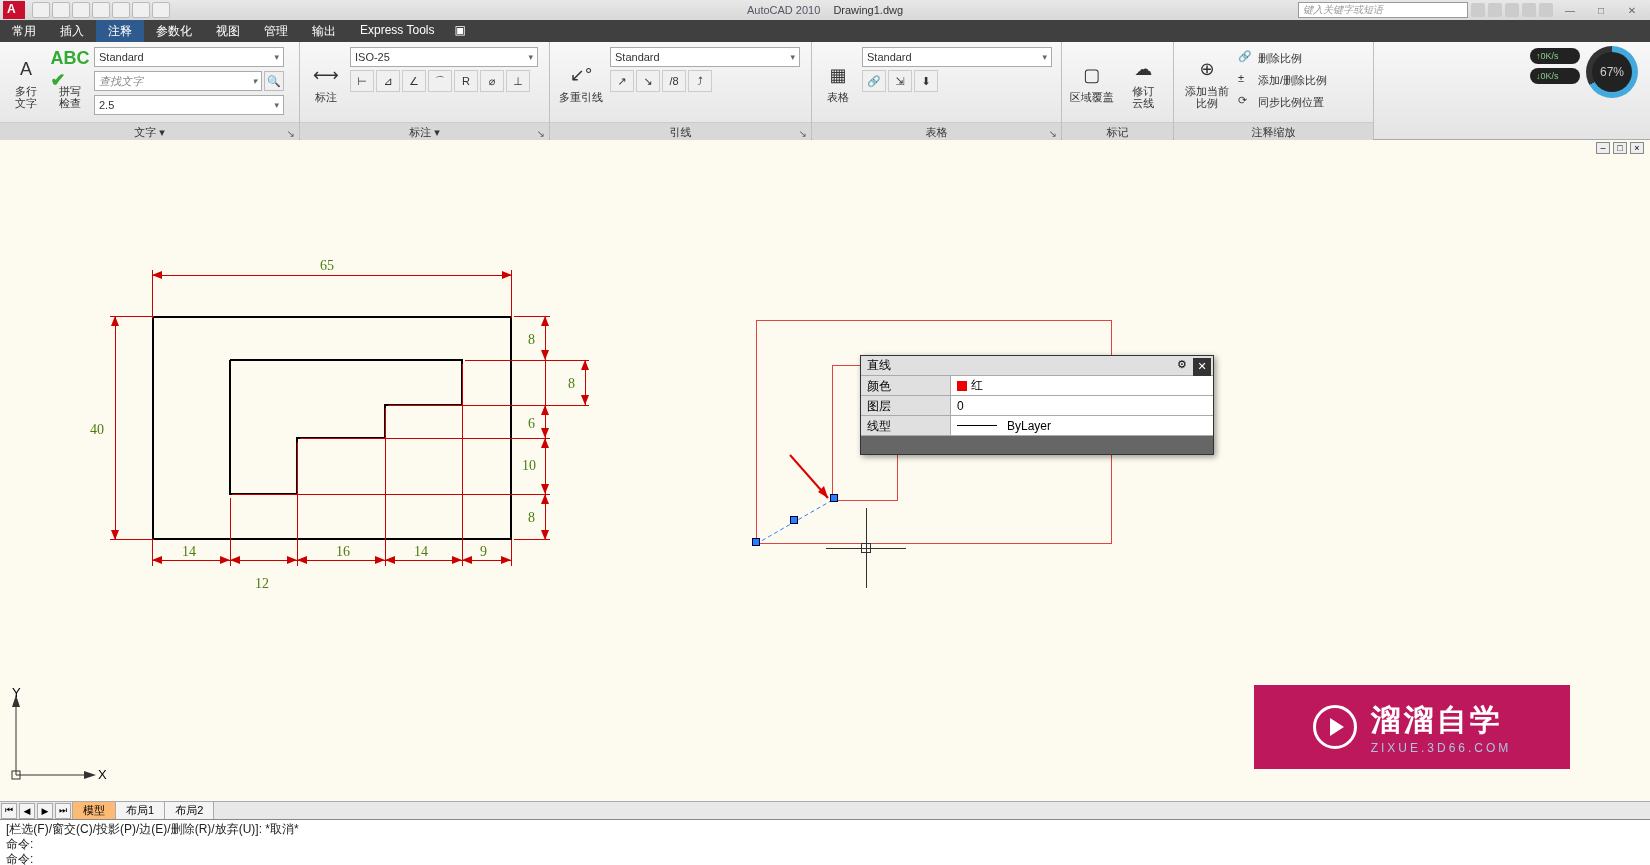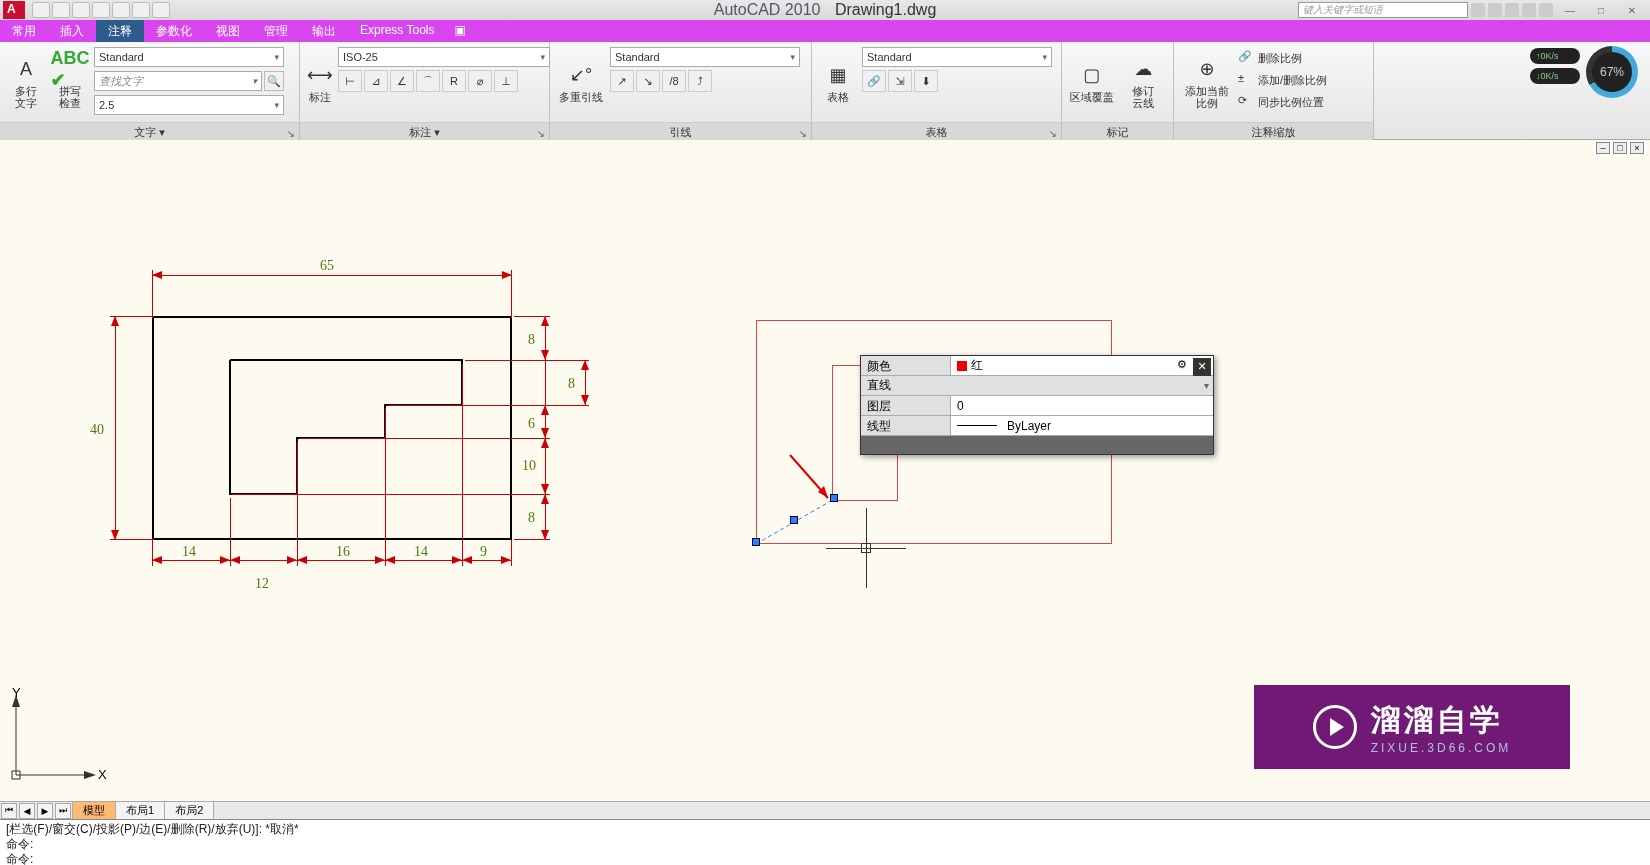--- a/index.html
+++ b/index.html
@@ -4,29 +4,29 @@
 <style>
 * { margin: 0; padding: 0; box-sizing: border-box; font-family: "Microsoft YaHei", Arial, sans-serif; }
 body { background: #fdfaf0; overflow: hidden; width: 1650px; height: 865px; position: relative; }
 
 
 .titlebar { height: 20px; background: linear-gradient(#e8e8e8,#d8d8d8); display: flex; align-items: center; position: relative; font-size: 11px; color: #333; }
 .titlebar .logo { width: 22px; height: 18px; background: #c8102e; margin: 0 3px; display: inline-block; position: relative; }
 .titlebar .logo:before { content:"A"; color:#fff; font-weight:bold; font-size:12px; position:absolute; left:4px; top:1px;}
 .titlebar .qat { display: flex; gap: 2px; margin-left: 4px; }
 .titlebar .qat .qbtn { width: 18px; height: 16px; background: #f0f0f0; border: 1px solid #bbb; border-radius:2px; }
-.titlebar .center { position: absolute; left: 50%; transform: translateX(-50%); color: #556; font-size: 16px; }
+.titlebar .center { position: absolute; left: 50%; transform: translateX(-50%); color: #556; font-size: 11px; }
 .titlebar .center .fname { color: #333; margin-left: 10px; }
 .titlebar .right-tools { position: absolute; right: 4px; display: flex; gap: 3px; align-items: center; }
 .titlebar .search-box { width: 170px; height: 16px; background: #fff; border: 1px solid #999; font-size: 10px; color: #999; padding: 0 4px; font-style: italic; }
 .titlebar .ricon { width: 14px; height: 14px; background: #ccc; border-radius:2px; }
 .titlebar .winctrl { width: 28px; height: 16px; display:flex; align-items:center; justify-content:center; color:#666; font-size:10px; }
 
 
-.ribbon-tabs { height: 22px; background: #d946ef; display: flex; align-items: stretch; font-size: 12px; }
+.ribbon-tabs { height: 22px; background: #404040; display: flex; align-items: stretch; font-size: 12px; }
 .ribbon-tabs .tab { padding: 3px 12px; color: #fff; cursor: pointer; }
 .ribbon-tabs .tab.active { background: #2e5a8e; }
 .ribbon-tabs .expand { padding: 3px 8px; color: #fff; }
 
 
 .ribbon { height: 98px; background: linear-gradient(#f8f8f8,#e4e4e4); display: flex; border-bottom: 1px solid #aaa; font-size: 11px; color: #333; }
 .ribbon .panel { border-right: 1px solid #c0c0c0; display: flex; flex-direction: column; position: relative; }
 .ribbon .panel .panel-body { flex: 1; display: flex; align-items: flex-start; padding: 4px 6px; gap: 4px; }
 .ribbon .panel .panel-title { height: 18px; background: #d8d8d8; text-align: center; font-size: 11px; line-height: 18px; border-top:1px solid #ccc; position:relative;}
 .ribbon .panel .panel-title .arrow { position:absolute; right:4px; top:2px; font-size:10px; color:#666;}
@@ -81,21 +81,21 @@
 
 .bottom-tabs { position:absolute; left:0; right:0; bottom:46px; height:18px; background:#e8e8e8; border-top:1px solid #aaa; display:flex; align-items:center; font-size:11px;}
 .bottom-tabs .navbtn { width:16px; height:16px; border:1px solid #aaa; margin:0 1px; display:flex; align-items:center; justify-content:center; font-size:9px; background:#f4f4f4;}
 .bottom-tabs .btab { padding:1px 10px; border:1px solid #aaa; background:#f4f4f4; margin-right:-1px; }
 .bottom-tabs .btab.active { background:#fdba74; }
 
 
 .cmdline { position:absolute; left:0; right:0; bottom:0; height:46px; background:#fff; border-top:1px solid #888; font-size:12px; font-family:"SimSun",monospace; padding:2px 6px; color:#222; line-height:15px;}
 
 
-.watermark { position:absolute; right:80px; bottom:32px; width:316px; height:84px; background:#701a75; color:#fff; display:flex; align-items:center; justify-content:center; gap:14px; padding:0 14px;}
+.watermark { position:absolute; right:80px; bottom:32px; width:316px; height:84px; background:#be185d; color:#fff; display:flex; align-items:center; justify-content:center; gap:14px; padding:0 14px;}
 .watermark .play { width:44px; height:44px; border:3px solid #fff; border-radius:50%; display:flex; align-items:center; justify-content:center;}
 .watermark .play:before { content:""; border-left:14px solid #fff; border-top:9px solid transparent; border-bottom:9px solid transparent; margin-left:4px;}
 .watermark .txt { display:flex; flex-direction:column; }
 .watermark .txt .big { font-size:30px; font-weight:bold; letter-spacing:3px;}
 .watermark .txt .small { font-size:12px; letter-spacing:3px; color:#a8c4e0;}
 
 
 .gauge { position:absolute; right:12px; top:46px; width:52px; height:52px; border-radius:50%; background:conic-gradient(#4ad 0 240deg,#333 240deg 360deg); display:flex; align-items:center; justify-content:center;}
 .gauge .inner { width:40px; height:40px; border-radius:50%; background:#222; color:#ccc; font-size:12px; display:flex; align-items:center; justify-content:center;}
 .net-ind { position:absolute; right:70px; top:48px; width:50px; display:flex; flex-direction:column; gap:4px;}
@@ -179,21 +179,21 @@
     <div class="panel-title"><span>文字</span> ▾<span class="arrow">↘</span></div>
   </div>
 
   <div class="panel" style="width:250px">
     <div class="panel-body">
       <div class="big-btn">
         <div class="icon">⟷</div>
         <div class="lbl">标注</div>
       </div>
       <div class="vcol">
-        <div class="field-row" style="width:212px">
+        <div class="field-row" style="width:188px">
             <div class="dd">ISO-25</div>
           </div>
         <div class="icon-row">
           <div class="sm">⊢</div>
           <div class="sm">⊿</div>
           <div class="sm">∠</div>
           <div class="sm">⌒</div>
           <div class="sm">R</div>
           <div class="sm">⌀</div>
           <div class="sm">⊥</div>
@@ -382,32 +382,32 @@
   </svg>
   <div class="grip" style="left:752px; top:398px;"></div>
   <div class="grip" style="left:790px; top:376px;"></div>
   <div class="grip" style="left:830px; top:354px;"></div>
 
   <div class="crosshair-h" style="left:826px; top:408px; width:80px;"></div>
   <div class="crosshair-v" style="left:866px; top:368px; height:80px;"></div>
   <div class="pickbox" style="left:861px; top:403px;"></div>
 
   <div class="props-popup">
+    <div class="prow header">
+      <div class="pval" style="background:#e0e0e0; position:relative;">
+        <span>直线</span>
+        <span style="position:absolute; right:4px; color:#666; font-size:10px;">▾</span>
+      </div>
+    </div>
     <div class="prow">
       <div class="plabel">颜色</div>
       <div class="pval">
           <span class="red-sw"></span>
           <span>红</span>
         </div>
-    </div>
-    <div class="prow header">
-      <div class="pval" style="background:#e0e0e0; position:relative;">
-        <span>直线</span>
-        <span style="position:absolute; right:4px; color:#666; font-size:10px;">▾</span>
-      </div>
     </div>
     <div class="prow">
       <div class="plabel">图层</div>
       <div class="pval">0</div>
     </div>
     <div class="prow">
       <div class="plabel">线型</div>
       <div class="pval">
           <span class="line-sw"></span>
           <span>ByLayer</span>

